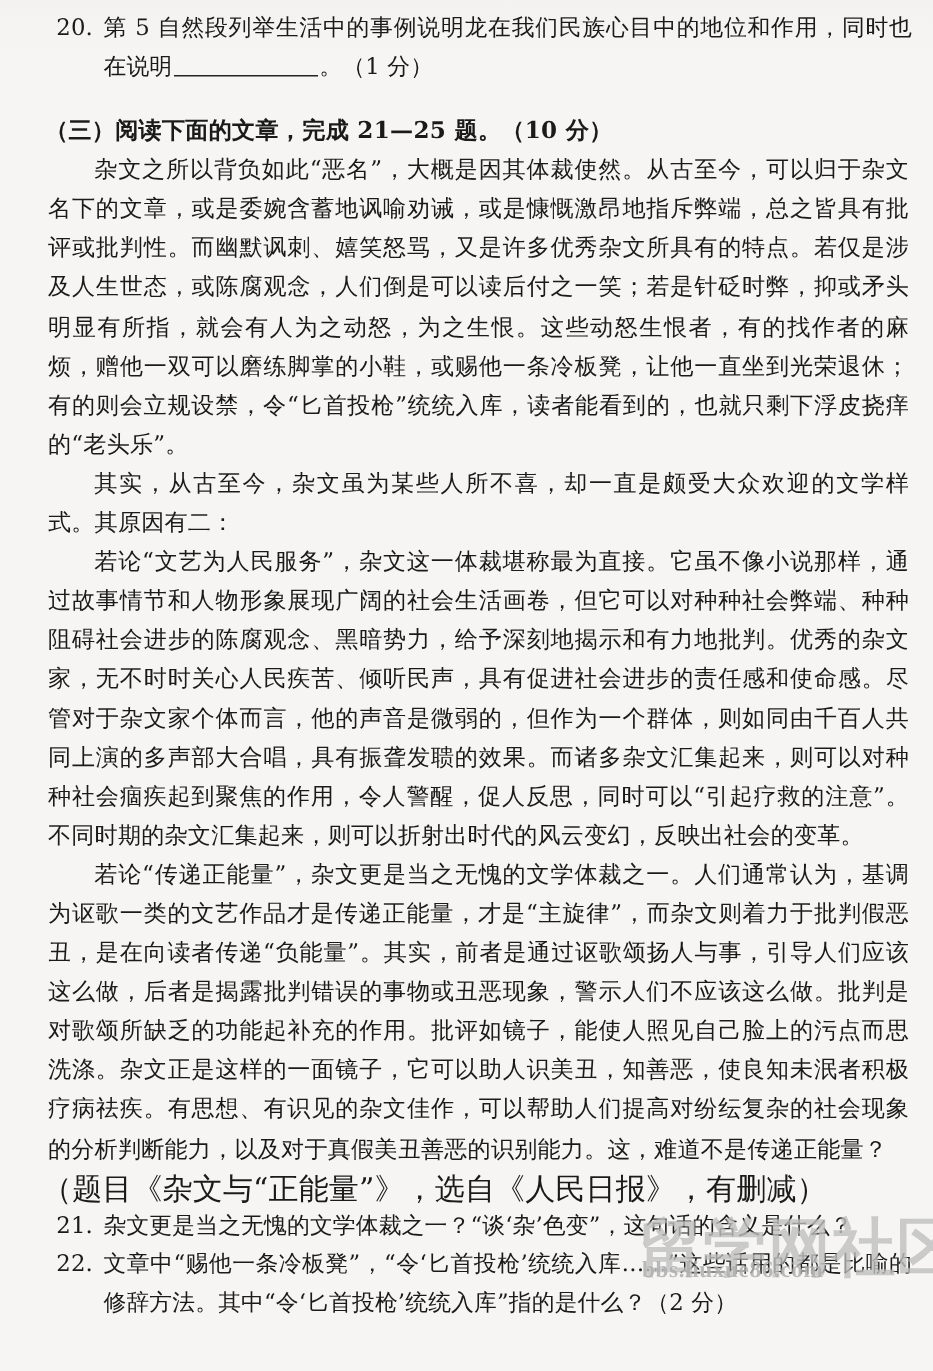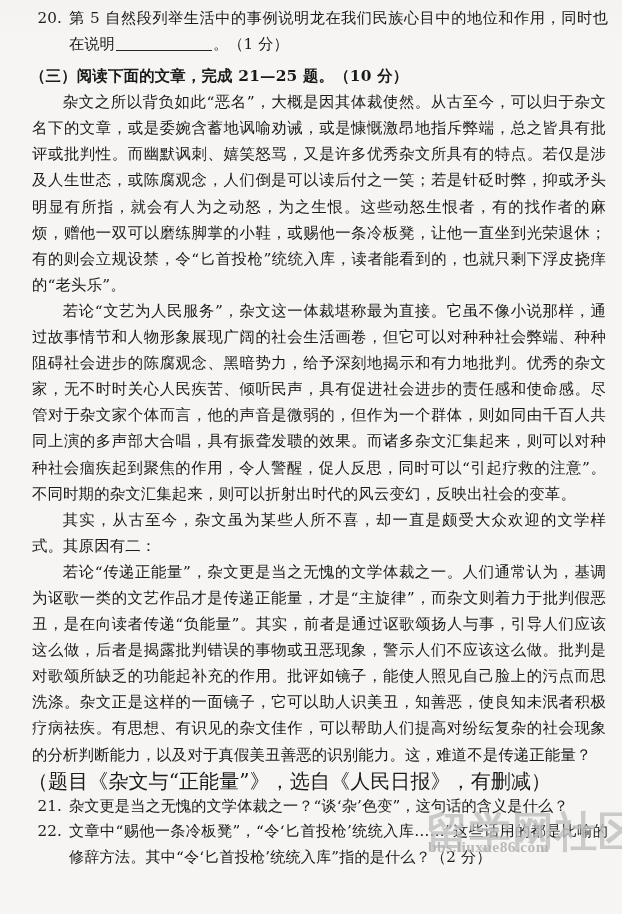--- a/index.html
+++ b/index.html
@@ -46,21 +46,21 @@
     flex: 1 1 auto;
     text-align: justify;
     text-justify: inter-character;
     hyphens: none;
   }
 
   .section-head {
     font-size: 15.4px;
     line-height: 26px;
     font-weight: bold;
-    margin-top: 6px;
+    margin-top: 17px;
     padding-left: 2px;
     letter-spacing: 0.2px;
   }
 
   .para {
     font-size: 15.4px;
     line-height: 26.1px;
     text-align: justify;
     text-justify: inter-character;
     text-indent: 2em;
@@ -147,22 +147,22 @@
   <div class="q-item">
     <div class="q-num">20.</div>
     <div class="q-body">
       <span>第 5 自然段列举生活中的事例说明龙在我们民族心目中的地位和作用，同时也在说明</span><span class="blank-line"></span><span>。（1 分）</span>
     </div>
   </div>
 
   <div class="section-head">（三）阅读下面的文章，完成 21—25 题。（10 分）</div>
 
   <div class="para">杂文之所以背负如此“恶名”，大概是因其体裁使然。从古至今，可以归于杂文名下的文章，或是委婉含蓄地讽喻劝诫，或是慷慨激昂地指斥弊端，总之皆具有批评或批判性。而幽默讽刺、嬉笑怒骂，又是许多优秀杂文所具有的特点。若仅是涉及人生世态，或陈腐观念，人们倒是可以读后付之一笑；若是针砭时弊，抑或矛头明显有所指，就会有人为之动怒，为之生恨。这些动怒生恨者，有的找作者的麻烦，赠他一双可以磨练脚掌的小鞋，或赐他一条冷板凳，让他一直坐到光荣退休；有的则会立规设禁，令“匕首投枪”统统入库，读者能看到的，也就只剩下浮皮挠痒的“老头乐”。</div>
+  <div class="para">其实，从古至今，杂文虽为某些人所不喜，却一直是颇受大众欢迎的文学样式。其原因有二：</div>
   <div class="para">若论“文艺为人民服务”，杂文这一体裁堪称最为直接。它虽不像小说那样，通过故事情节和人物形象展现广阔的社会生活画卷，但它可以对种种社会弊端、种种阻碍社会进步的陈腐观念、黑暗势力，给予深刻地揭示和有力地批判。优秀的杂文家，无不时时关心人民疾苦、倾听民声，具有促进社会进步的责任感和使命感。尽管对于杂文家个体而言，他的声音是微弱的，但作为一个群体，则如同由千百人共同上演的多声部大合唱，具有振聋发聩的效果。而诸多杂文汇集起来，则可以对种种社会痼疾起到聚焦的作用，令人警醒，促人反思，同时可以“引起疗救的注意”。不同时期的杂文汇集起来，则可以折射出时代的风云变幻，反映出社会的变革。</div>
-  <div class="para">其实，从古至今，杂文虽为某些人所不喜，却一直是颇受大众欢迎的文学样式。其原因有二：</div>
   <div class="para">若论“传递正能量”，杂文更是当之无愧的文学体裁之一。人们通常认为，基调为讴歌一类的文艺作品才是传递正能量，才是“主旋律”，而杂文则着力于批判假恶丑，是在向读者传递“负能量”。其实，前者是通过讴歌颂扬人与事，引导人们应该这么做，后者是揭露批判错误的事物或丑恶现象，警示人们不应该这么做。批判是对歌颂所缺乏的功能起补充的作用。批评如镜子，能使人照见自己脸上的污点而思洗涤。杂文正是这样的一面镜子，它可以助人识美丑，知善恶，使良知未泯者积极疗病祛疾。有思想、有识见的杂文佳作，可以帮助人们提高对纷纭复杂的社会现象的分析判断能力，以及对于真假美丑善恶的识别能力。这，难道不是传递正能量？</div>
 
   <div class="source-line">（题目《杂文与“正能量”》，选自《人民日报》，有删减）</div>
 
   <div class="q-item">
     <div class="q-num">21.</div>
     <div class="q-body">杂文更是当之无愧的文学体裁之一？“谈‘杂’色变”，这句话的含义是什么？</div>
   </div>
 
   <div class="q-item">

